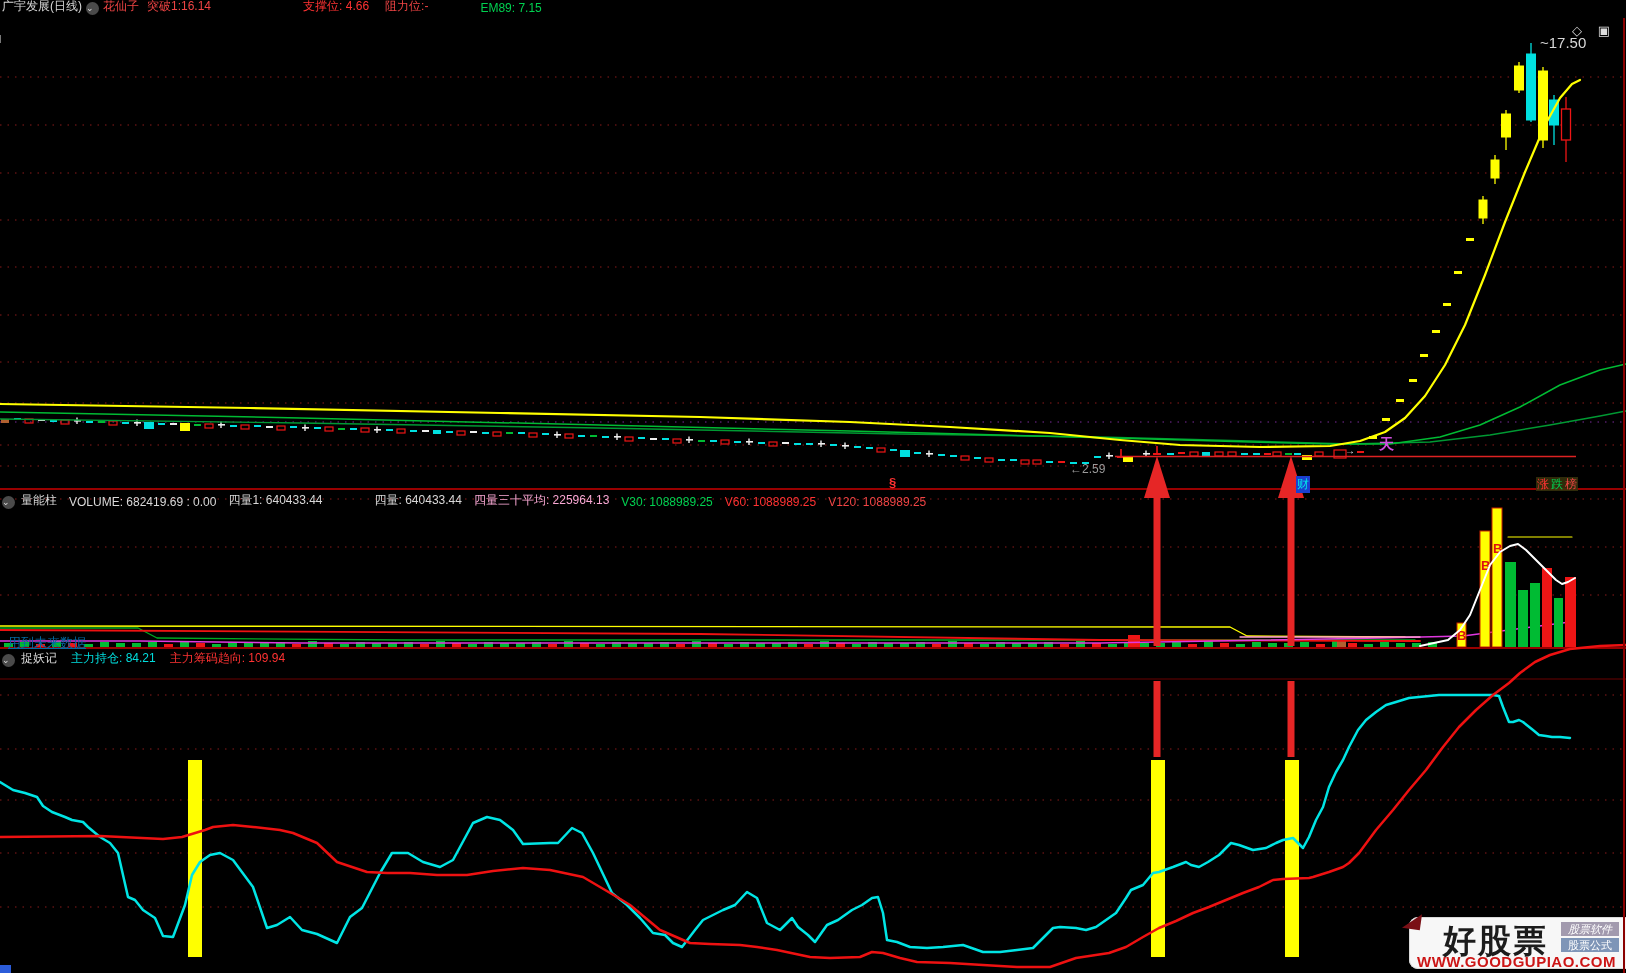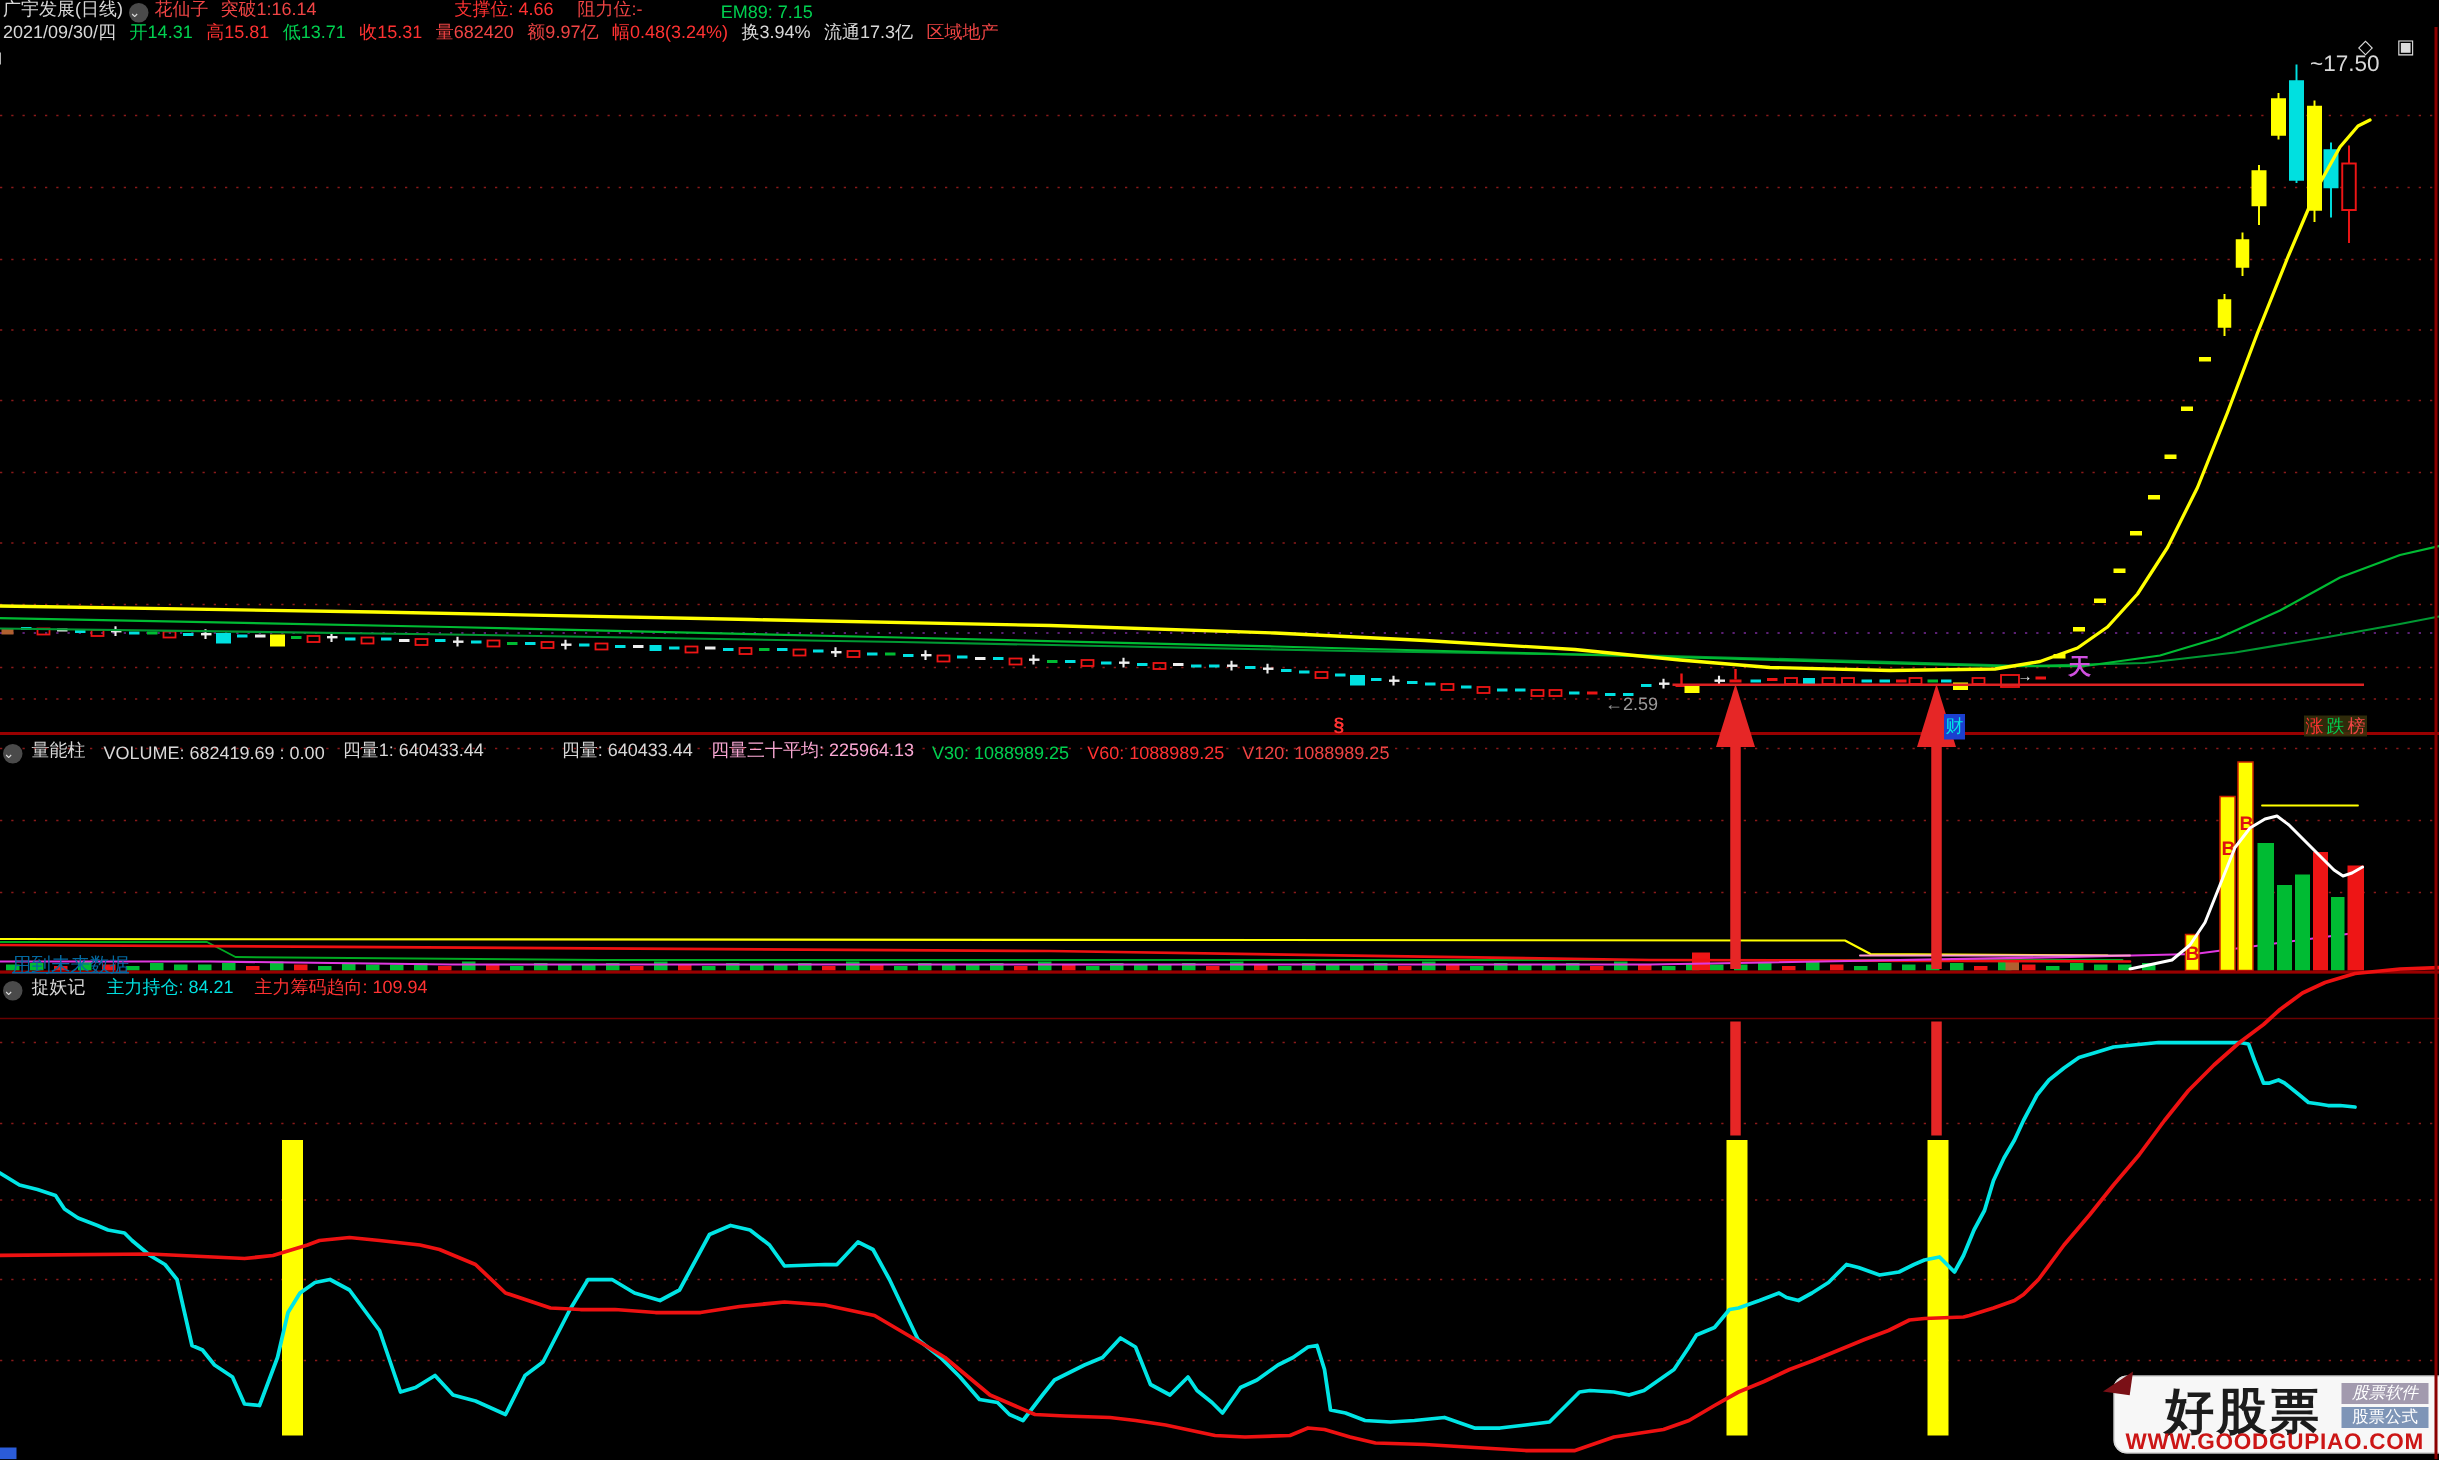--- a/index.html
+++ b/index.html
@@ -33,33 +33,20 @@
 <div class="row" style="top:1px;height:14px;">
   <span class="w">广宇发展(日线)</span>
   <span class="cicon">⌄</span>
   <span class="y">花仙子</span>
   <span class="y" style="margin-left:8px">突破1:16.14</span>
   <span class="r" style="margin-left:92px">支撑位: 4.66</span>
   <span class="y" style="margin-left:16px">阻力位:-</span>
   <span class="g" style="margin-left:52px">EM89: 7.15</span>
 </div>
 
-<div class="row" style="top:16px;height:14px;gap:9px;">
-  <span class="w">2021/09/30/四</span>
-  <span class="g">开14.31</span>
-  <span class="r">高15.81</span>
-  <span class="g">低13.71</span>
-  <span class="r">收15.31</span>
-  <span class="y">量682420</span>
-  <span class="y">额9.97亿</span>
-  <span class="r">幅0.48(3.24%)</span>
-  <span class="w">换3.94%</span>
-  <span class="w">流通17.3亿</span>
-  <span class="y">区域地产</span>
-</div>
 
 <div class="ovl" style="left:1572px;top:23px;color:#ddd;font-size:13px;">
   <span>◇</span>
   <span style="margin-left:12px">▣</span>
 </div>
 
 <svg id="chart" width="1626" height="973">
       <line x1="0" y1="77" x2="1626" y2="77" stroke="#8a1a1a" stroke-width="1" stroke-dasharray="1.5 6"></line>
       <line x1="0" y1="125" x2="1626" y2="125" stroke="#8a1a1a" stroke-width="1" stroke-dasharray="1.5 6"></line>
       <line x1="0" y1="173" x2="1626" y2="173" stroke="#8a1a1a" stroke-width="1" stroke-dasharray="1.5 6"></line>

